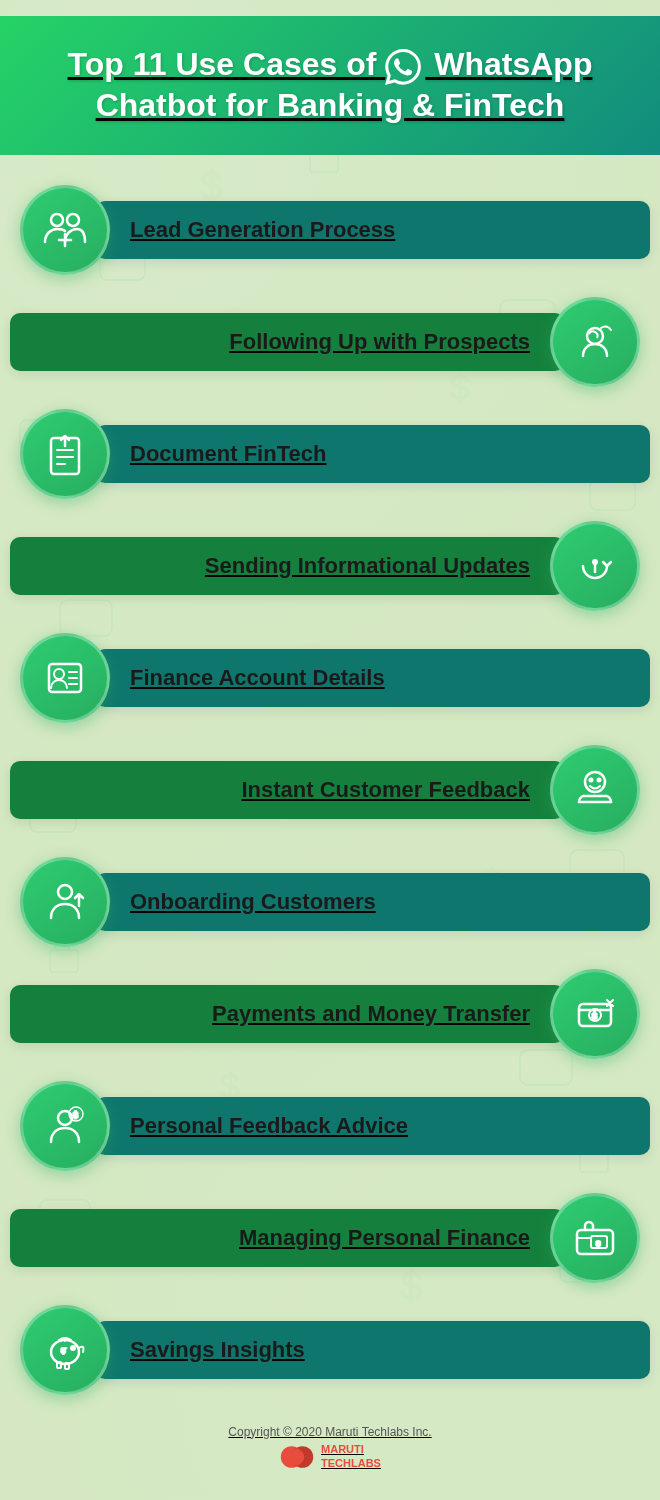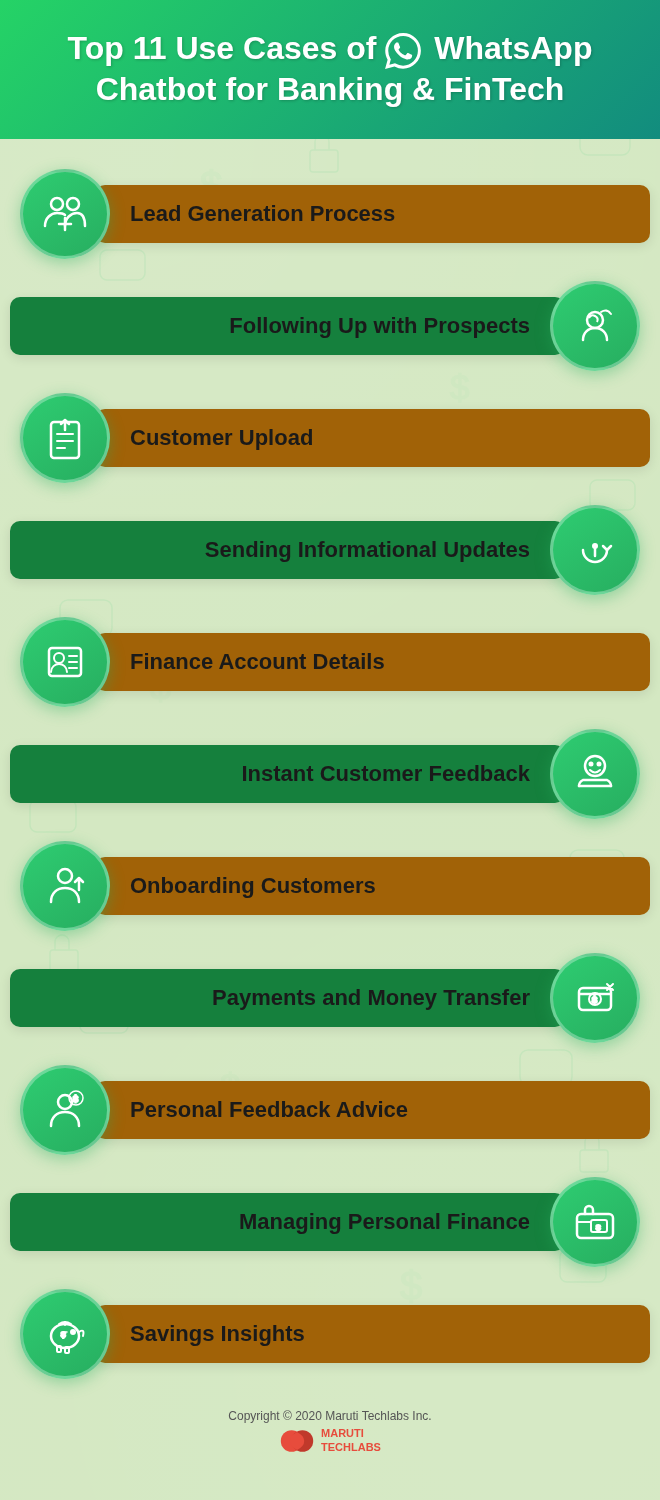--- a/index.html
+++ b/index.html
@@ -11,21 +11,22 @@
         radial-gradient(circle at 20% 10%, rgba(255,255,255,0.08) 0%, transparent 50%),
         radial-gradient(circle at 80% 90%, rgba(255,255,255,0.06) 0%, transparent 50%);
       font-family: 'Arial', sans-serif;
       position: relative;
       overflow: hidden;
     }
 
     .content {
       position: relative;
       z-index: 1;
-      padding: 0 20px 20px 20px;
+      padding: 16px 20px 20px 20px;
+      text-decoration: underline;
     }
 
     
     .header {
       background: linear-gradient(135deg, #25D366, #128C7E);
       padding: 28px 30px 30px 30px;
       text-align: center;
       margin: 0 -20px;
       margin-bottom: 30px;
     }
@@ -75,21 +76,21 @@
     .circle-icon svg {
       width: 48px;
       height: 48px;
       fill: none;
       stroke: white;
       stroke-width: 2;
     }
 
     
     .label-box {
-      background: #a16207;
+      background: #0f766e;
       border-radius: 10px;
       padding: 16px 24px;
       font-size: 22px;
       font-weight: 700;
       color: #1a1a1a;
       box-shadow: 0 3px 12px rgba(0,0,0,0.1);
       flex: 1;
       margin: 0 -10px;
     }
 
@@ -252,21 +253,21 @@
       <div class="circle-icon">
         <svg viewBox="0 0 48 48" xmlns="http://www.w3.org/2000/svg">
           <rect x="10" y="8" width="28" height="36" rx="3" stroke="white" stroke-width="2.5" fill="none"></rect>
           <line x1="16" y1="20" x2="32" y2="20" stroke="white" stroke-width="2" stroke-linecap="round"></line>
           <line x1="16" y1="27" x2="32" y2="27" stroke="white" stroke-width="2" stroke-linecap="round"></line>
           <line x1="16" y1="34" x2="24" y2="34" stroke="white" stroke-width="2" stroke-linecap="round"></line>
           <path d="M24 6 L24 16 M20 10 L24 6 L28 10" stroke="white" stroke-width="2.5" stroke-linecap="round" stroke-linejoin="round" fill="none"></path>
         </svg>
       </div>
       <div class="label-box">
-        <span>Customer Upload</span>
+        <span>Document FinTech</span>
       </div>
     </div>
 
     <div class="use-case-item right">
       <div class="circle-icon">
         <svg viewBox="0 0 48 48" xmlns="http://www.w3.org/2000/svg">
           <path d="M36 24 A12 12 0 0 1 24 36 A12 12 0 0 1 12 24" stroke="white" stroke-width="2.5" fill="none" stroke-linecap="round"></path>
           <path d="M36 24 L40 20 M36 24 L32 20" stroke="white" stroke-width="2.5" stroke-linecap="round" stroke-linejoin="round" fill="none"></path>
           <circle cx="24" cy="20" r="2" fill="white"></circle>
           <line x1="24" y1="23" x2="24" y2="30" stroke="white" stroke-width="2.5" stroke-linecap="round"></line>

